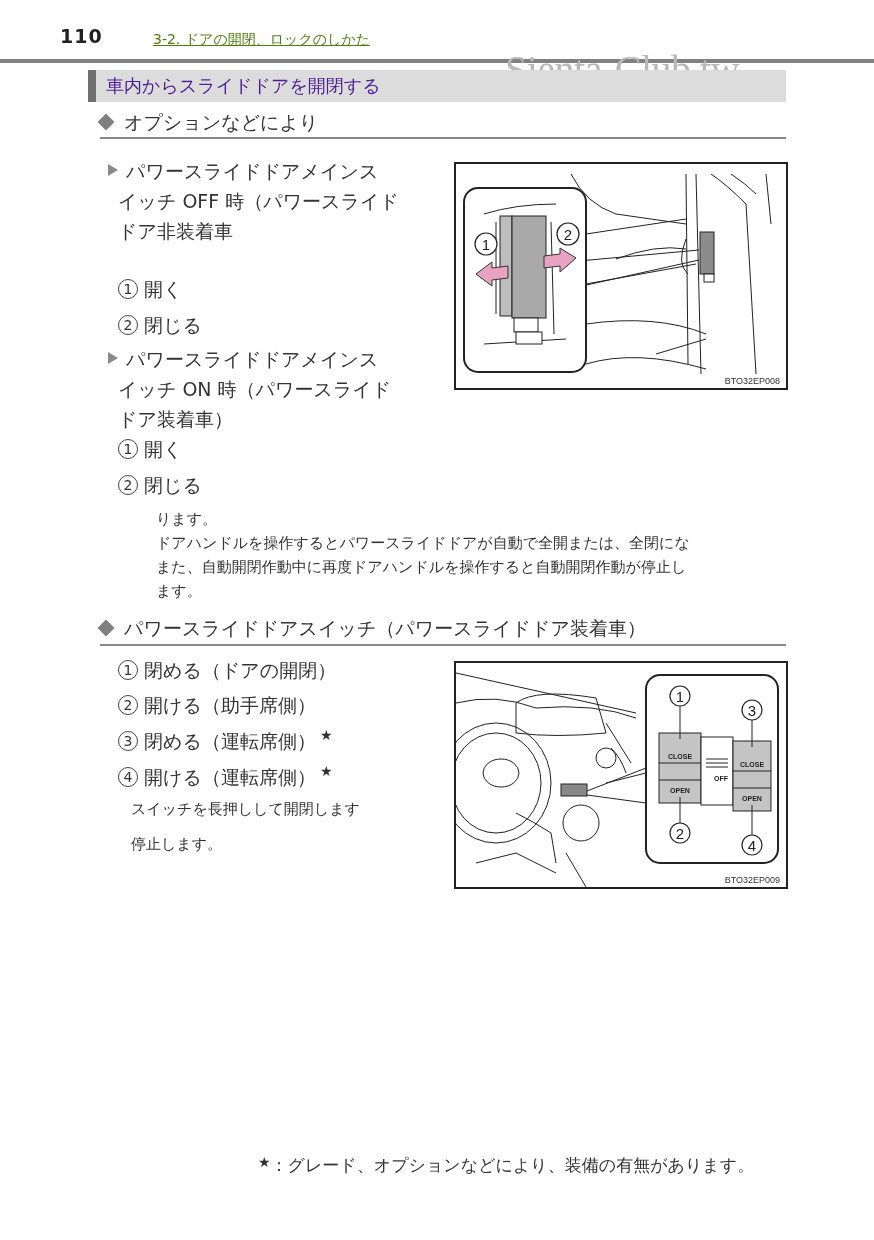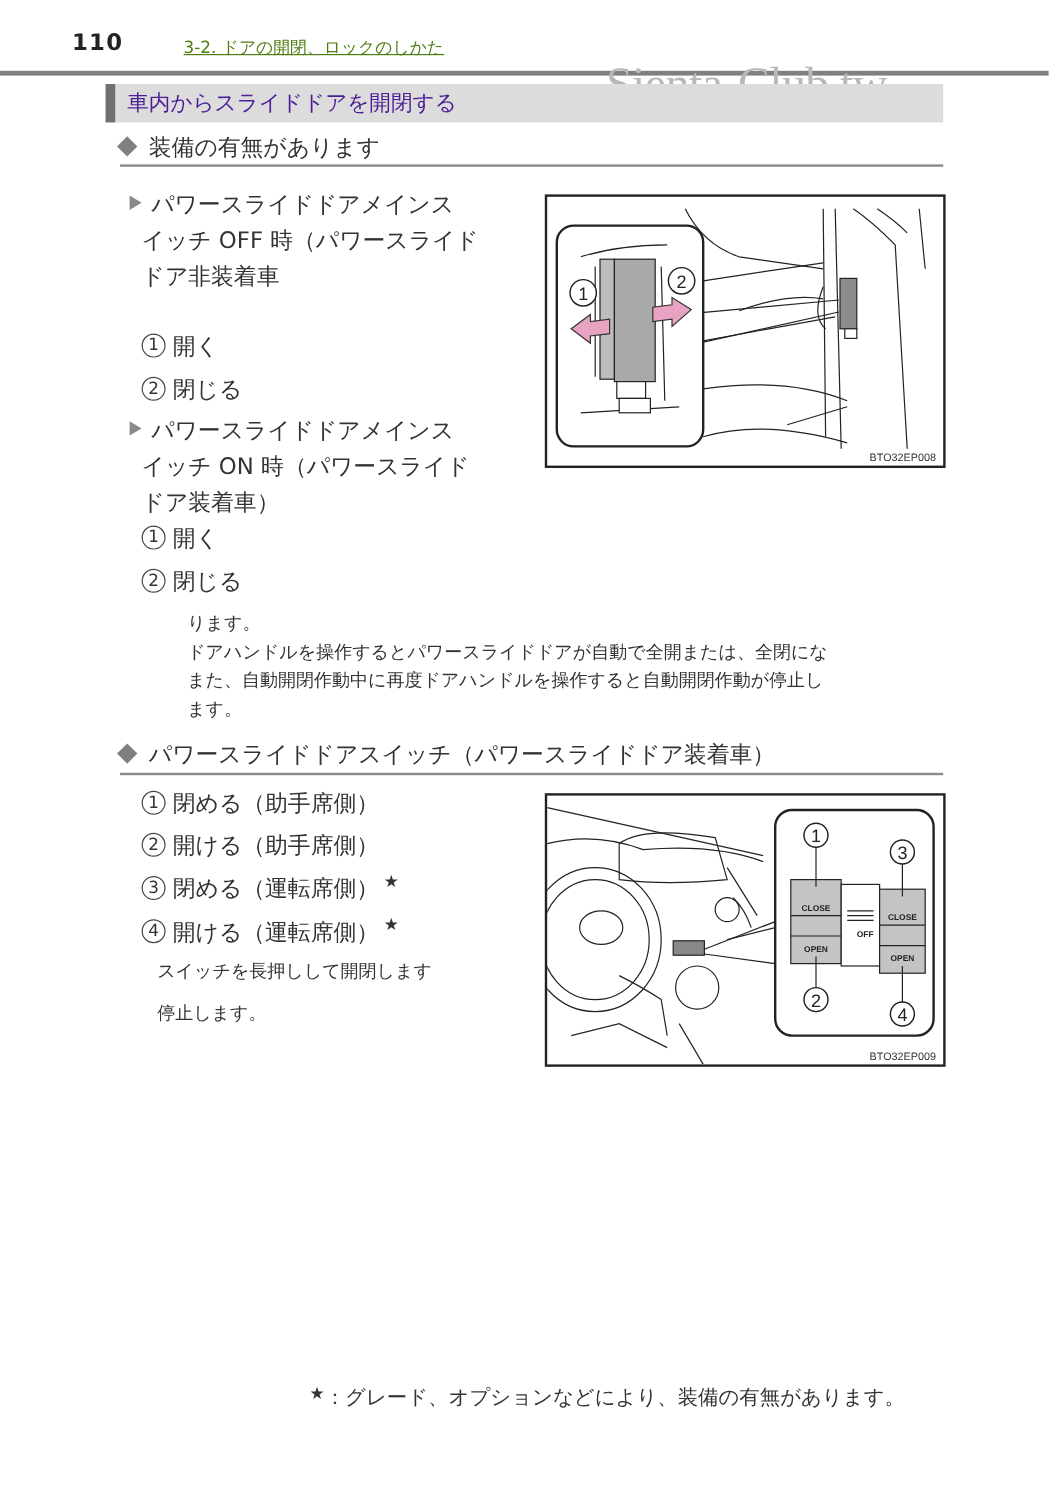--- a/index.html
+++ b/index.html
@@ -31,21 +31,21 @@
 <div class="abs chapter">3-2. ドアの開閉、ロックのしかた</div>
 <div class="abs top-rule"></div>
 <div class="abs watermark">Sienta-Club.tw</div>
 
 <div class="abs sec-bar">
     <div class="tick"></div>
   </div>
 <div class="abs sec-title">車内からスライドドアを開閉する</div>
 
 <div class="abs sub-head" style="left:100px; top:110px;">
-  <span class="diamond"></span><span>装備の有無があります</span>
+  <span class="diamond"></span><span>オプションなどにより</span>
 </div>
 <div class="abs sub-rule" style="left:100px; top:137px; width:686px;"></div>
 
 <div class="abs body-text" style="left:108px; top:156px; width:340px;">
   <div><span class="tri"></span><span>パワースライドドアメインス</span></div>
   <div style="padding-left:10px;"><span>イッチ OFF 時（パワースライド</span></div>
   <div style="padding-left:10px;"><span>ドア非装着車</span></div>
 </div>
 <div class="abs body-text" style="left:118px; top:274px;">
   <span class="circ">1</span><span>開く</span>
@@ -114,21 +114,21 @@
   </svg>
   <div class="fig-code">BTO32EP008</div>
 </div>
 
 <div class="abs sub-head" style="left:100px; top:616px;">
   <span class="diamond"></span><span>パワースライドドアスイッチ（パワースライドドア装着車）</span>
 </div>
 <div class="abs sub-rule" style="left:100px; top:644px; width:686px;"></div>
 
 <div class="abs body-text" style="left:118px; top:655px;">
-  <span class="circ">1</span><span>閉める（助手席側）</span>
+  <span class="circ">1</span><span>閉める（ドアの開閉）</span>
 </div>
 <div class="abs body-text" style="left:118px; top:690px;">
   <span class="circ">2</span><span>開ける（助手席側）</span>
 </div>
 <div class="abs body-text" style="left:118px; top:726px;">
   <span class="circ">3</span><span>閉める（運転席側）</span><span class="star">★</span>
 </div>
 <div class="abs body-text" style="left:118px; top:762px;">
   <span class="circ">4</span><span>開ける（運転席側）</span><span class="star">★</span>
 </div>

